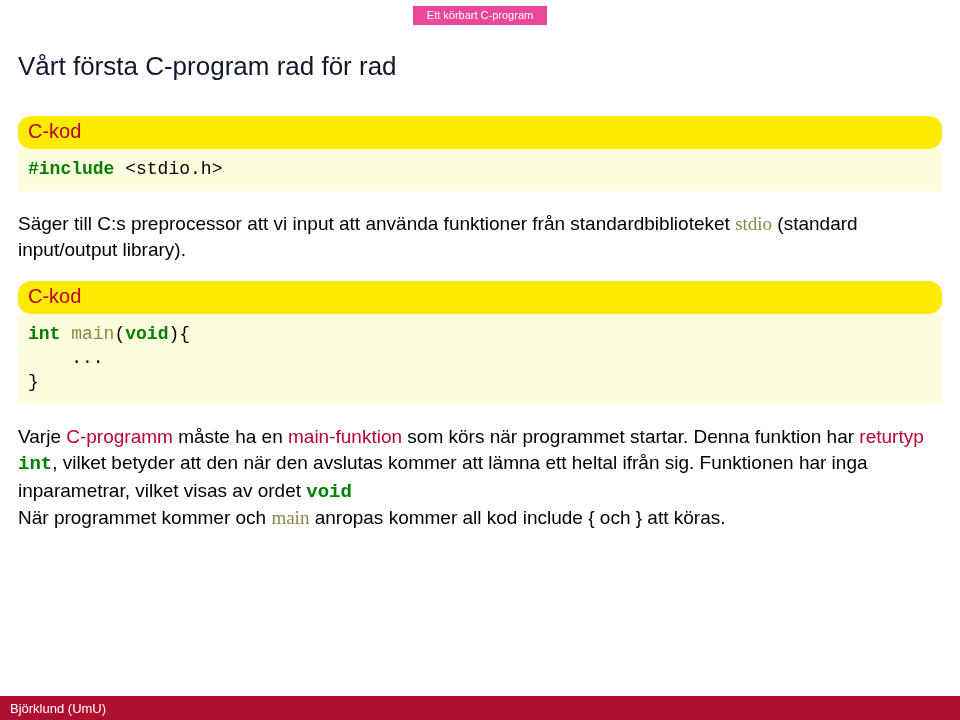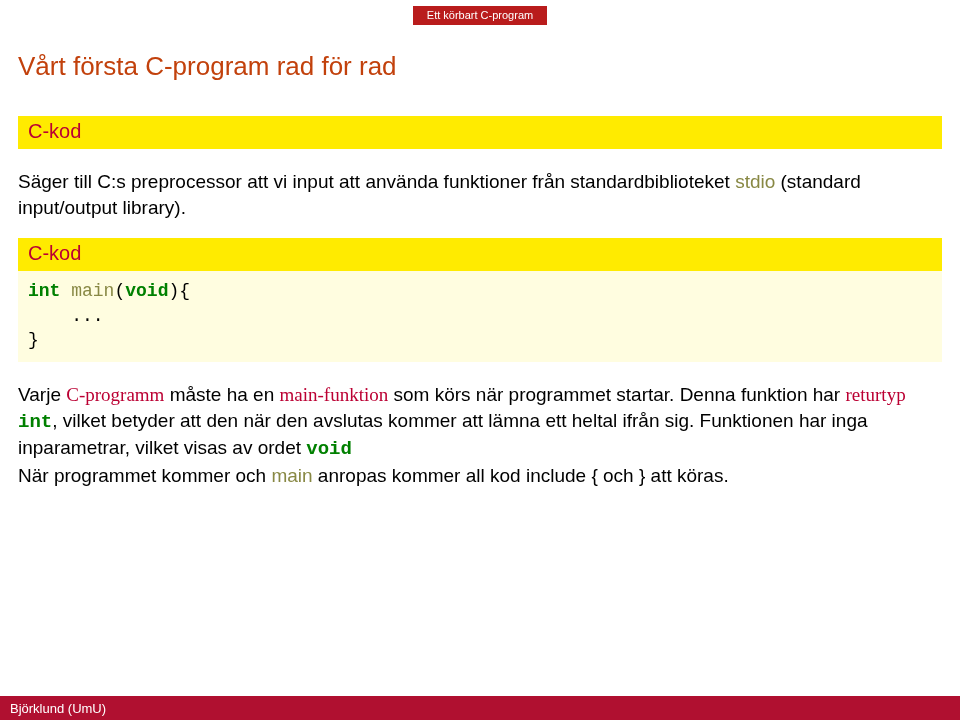--- a/index.html
+++ b/index.html
@@ -1,46 +1,47 @@
 <!DOCTYPE html>
 <html><head>
 <meta charset="utf-8">
 <style>
   * { box-sizing: border-box; margin: 0; padding: 0; }
   html, body { width: 960px; height: 720px; font-family: "Helvetica Neue", Helvetica, Arial, sans-serif; background: #fff; color: #000; }
   .slide { position: relative; width: 960px; height: 720px; padding: 0 18px; }
   .topnav { display: flex; justify-content: center; padding-top: 6px; }
-  .crumb { font-size: 11px; background: #b91c1c; color: #fff; padding: 3px 14px 4px; border-radius: 0; }
-  .title { font-size: 26px; color: #c2410c; margin-top: 26px; margin-bottom: 34px; font-weight: 400; }
+  .crumb { font-size: 11px; background: #ec4899; color: #fff; padding: 3px 14px 4px; border-radius: 0; }
+  .title { font-size: 26px; color: #0f172a; margin-top: 26px; margin-bottom: 34px; font-weight: 400; }
   .block { margin-bottom: 20px; }
-  .block-head { background: #ffeb00; color: #bb0033; font-size: 20px; padding: 4px 10px 6px; font-weight: 400; }
+  .block-head { background: #ffeb00; color: #bb0033; font-size: 20px; padding: 4px 10px 6px; font-weight: 400; border-radius: 13px; }
   .block-body { background: #fffde0; padding: 8px 10px 10px; font-family: "Courier New", Courier, monospace; font-size: 18px; line-height: 1.35; white-space: pre; color: #000; }
   .kw  { color: #008000; font-weight: bold; }
   .fn  { color: #888844; }
   .para { font-size: 19px; line-height: 1.35; margin: 6px 0 18px 0; color: #000; }
-  .para .hl { color: #bb0033; font-family: Liberation Serif, serif; }
+  .para .hl { color: #bb0033; }
   .para .hlb { color: #008000; font-weight: bold; font-family: "Courier New", Courier, monospace; }
-  .para .mono { font-family: Liberation Sans, sans-serif; color: #888844; }
+  .para .mono { font-family: Liberation Serif, serif; color: #888844; }
   .footer { position: absolute; left: 0; right: 0; bottom: 0; height: 24px; background: #b01030; color: #fff; display: grid; grid-template-columns: 1fr 1fr 1fr; align-items: center; font-size: 13px; padding: 0 10px; }
   .footer .c { text-align: center; }
   .footer .r { text-align: right; }
 </style>
 </head>
 <body>
 
 <div class="slide">
 
   <div class="topnav">
     <span class="crumb">Ett körbart C-program</span>
   </div>
 
   <h1 class="title">Vårt första C-program rad för rad</h1>
 
   <div class="block">
     <div class="block-head">C-kod</div>
+    <div class="block-body"><span class="kw">#include </span><span>&lt;stdio.h&gt;</span></div>
   </div>
 
   <p class="para">
     <span>Säger till C:s preprocessor att vi input att använda funktioner från standardbiblioteket </span><span class="mono">stdio</span><span> (standard input/output library).</span>
   </p>
 
   <div class="block">
     <div class="block-head">C-kod</div>
     <div class="block-body"><span class="kw">int</span><span> </span><span class="fn">main</span><span>(</span><span class="kw">void</span><span>){</span>
 <span>    </span><span>...</span>

